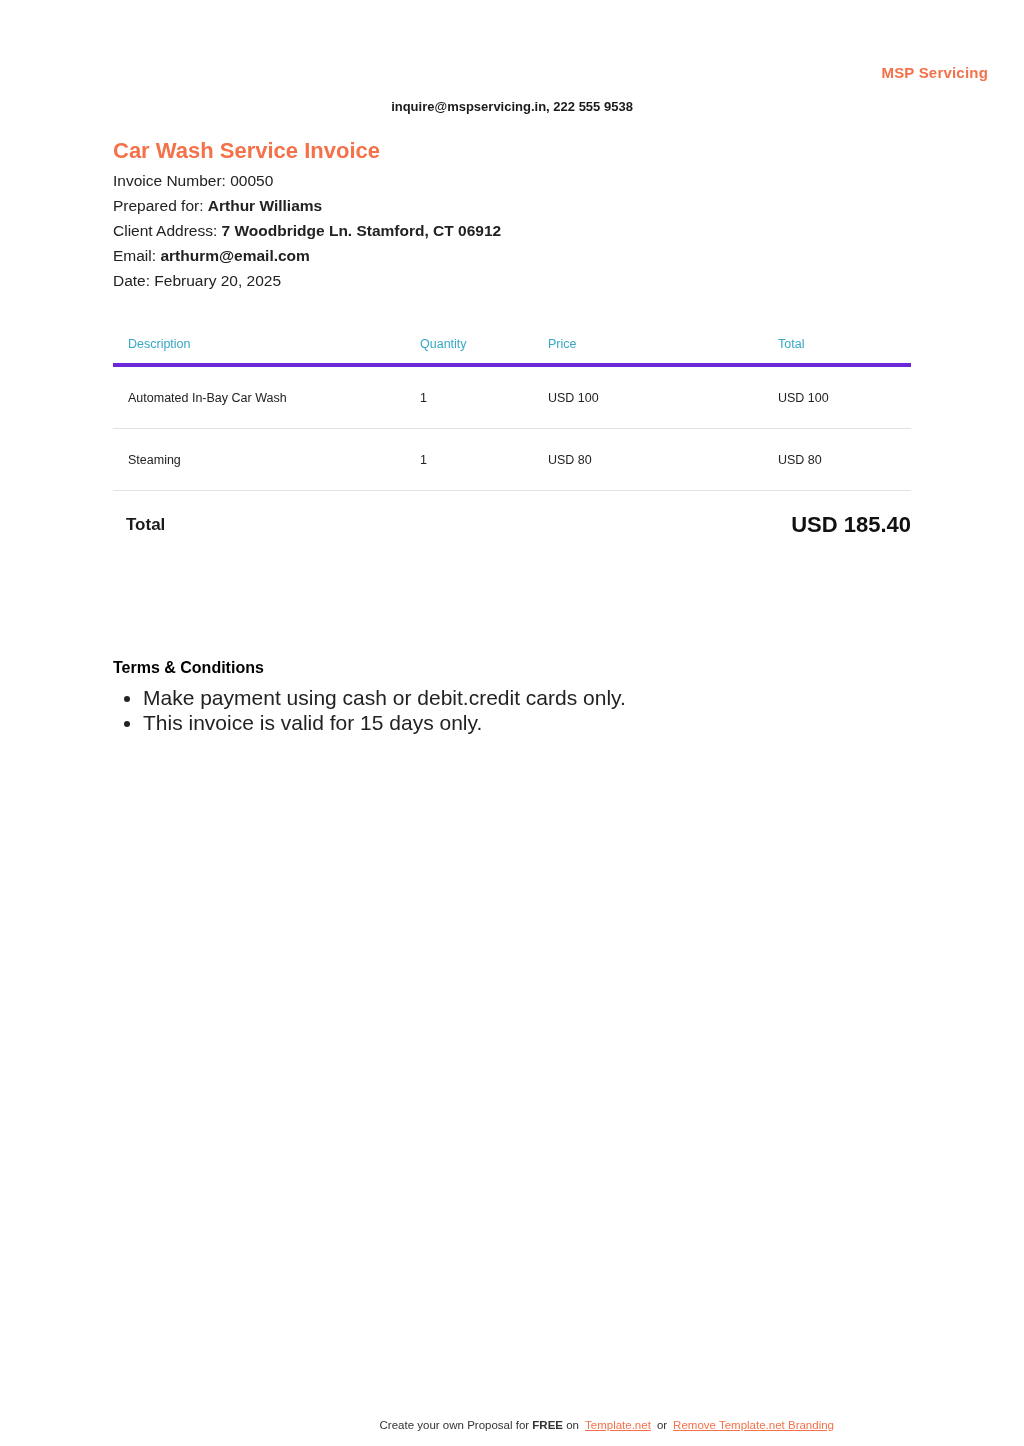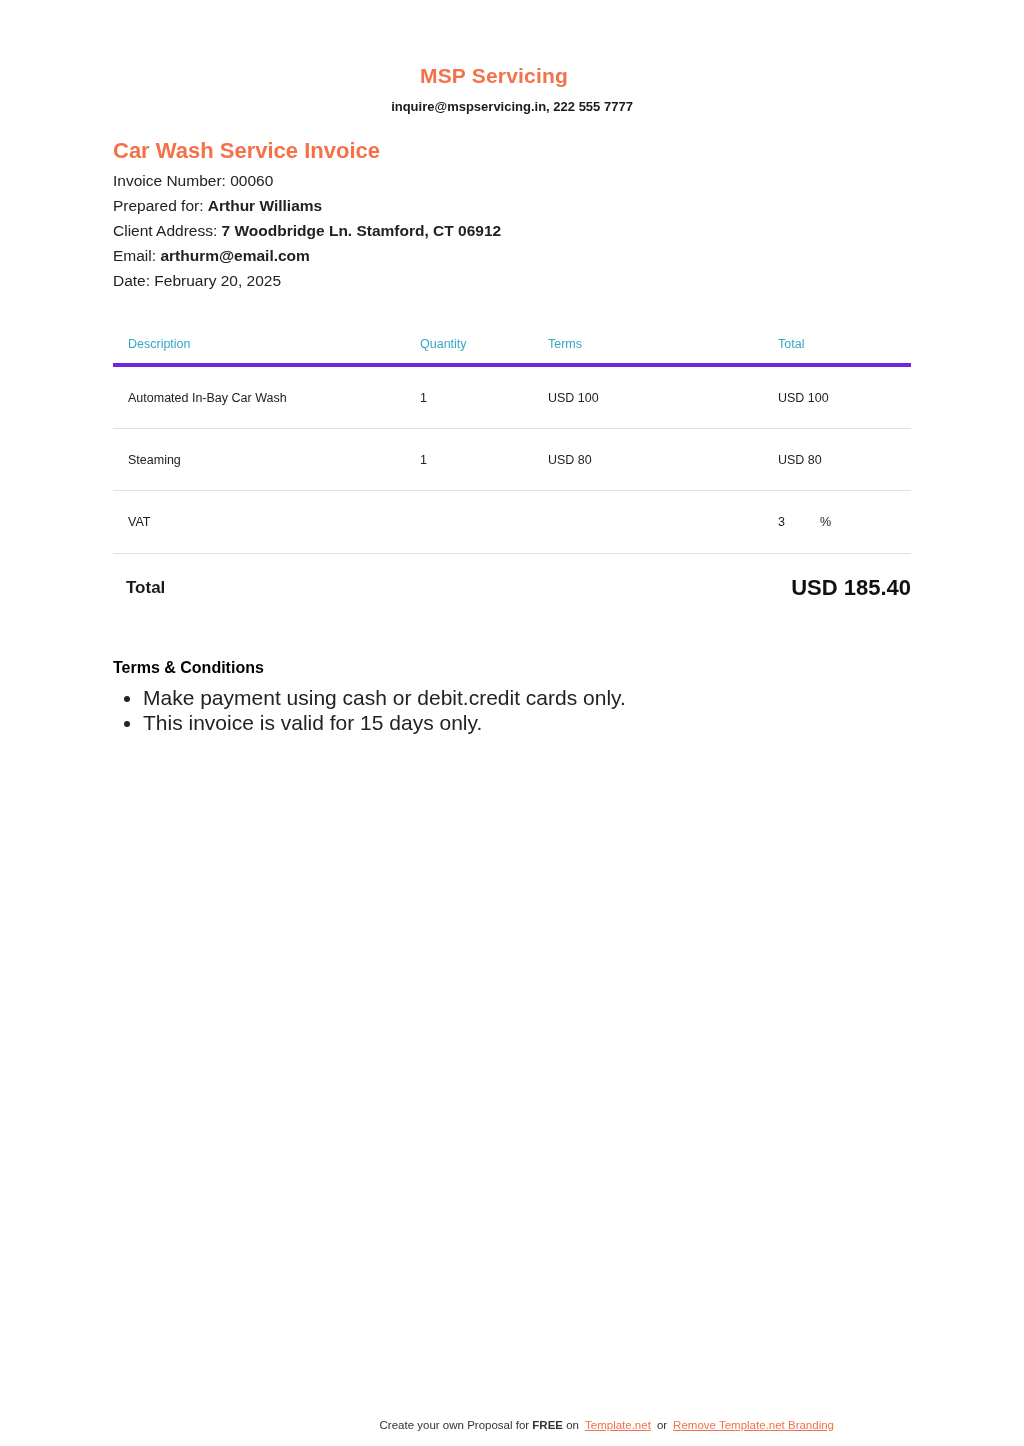--- a/index.html
+++ b/index.html
@@ -21,23 +21,23 @@
     top: 0;
     width: 1024px;
     height: 1446px;
     background: #fff;
   }
   .company-name {
     position: absolute;
     left: 0;
     top: 64px;
     width: 988px;
-    text-align: center;
+    text-align: right;
     color: #f4714a;
-    font-size: 21px;
+    font-size: 15px;
     font-weight: bold;
     letter-spacing: 0.2px;
   }
   .company-contact {
     position: absolute;
     left: 0;
     top: 99px;
     width: 1024px;
     text-align: center;
     color: #1b1b1b;
@@ -164,71 +164,65 @@
     text-decoration: underline;
   }
   .footer .sep { display: inline-block; width: 6px; }
 </style>
 </head>
 <body>
 
 <div class="page">
 
   <div class="company-name">MSP Servicing</div>
-  <div class="company-contact">inquire@mspservicing.in, 222 555 7777</div>
+  <div class="company-contact">inquire@mspservicing.in, 222 555 9538</div>
 
   <div class="doc-title">Car Wash Service Invoice</div>
 
   <div class="meta">
     <div class="meta-line">
-      <span class="lbl">Invoice Number: </span><span class="val">00060</span>
+      <span class="lbl">Invoice Number: </span><span class="val">00050</span>
     </div>
     <div class="meta-line">
       <span class="lbl">Prepared for: </span><span class="val-strong">Arthur Williams</span>
     </div>
     <div class="meta-line">
       <span class="lbl">Client Address: </span><span class="val-strong">7 Woodbridge Ln. Stamford, CT 06912</span>
     </div>
     <div class="meta-line">
       <span class="lbl">Email: </span><span class="val-strong">arthurm@email.com</span>
     </div>
     <div class="meta-line">
       <span class="lbl">Date: </span><span class="val">February 20, 2025</span>
     </div>
   </div>
 
   <div class="table">
 
     <div class="row th-row">
       <div class="th col-desc">Description</div>
       <div class="th col-qty">Quantity</div>
-      <div class="th col-price">Terms</div>
+      <div class="th col-price">Price</div>
       <div class="th col-total">Total</div>
     </div>
 
     <div class="row td-row">
       <div class="td col-desc">Automated In-Bay Car Wash</div>
       <div class="td col-qty">1</div>
       <div class="td col-price">USD 100</div>
       <div class="td col-total">USD 100</div>
     </div>
 
     <div class="row td-row">
       <div class="td col-desc">Steaming</div>
       <div class="td col-qty">1</div>
       <div class="td col-price">USD 80</div>
       <div class="td col-total">USD 80</div>
     </div>
 
-    <div class="row vat-row">
-      <div class="vat-label">VAT</div>
-      <div class="vat-spacer"></div>
-      <div class="vat-value">3</div>
-      <div class="vat-pct">%</div>
-    </div>
 
     <div class="total-row">
       <div class="total-label">Total</div>
       <div class="total-amount">USD 185.40</div>
     </div>
 
   </div>
 
   <div class="terms-title">Terms &amp; Conditions</div>
   <ul class="terms-list">

